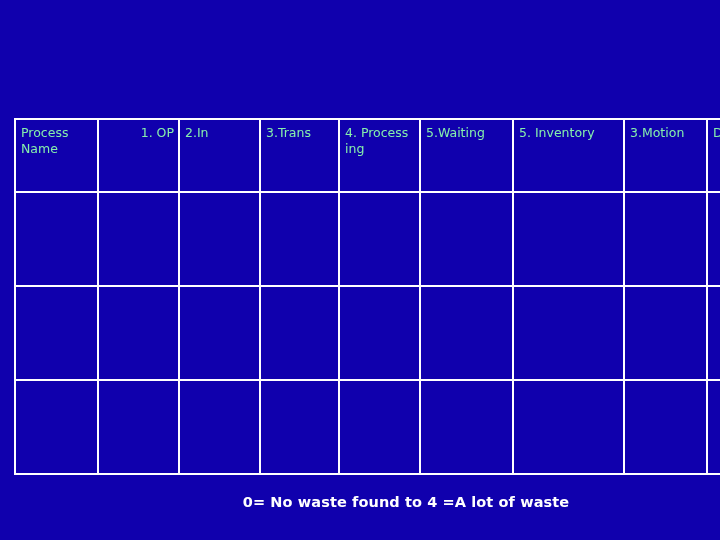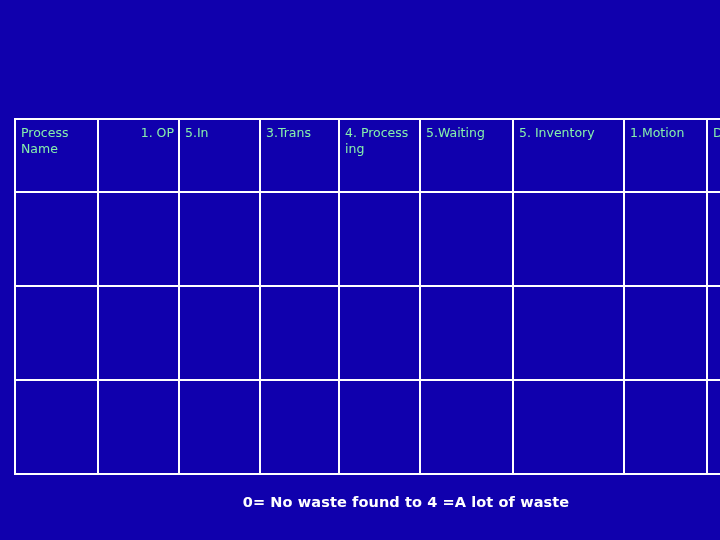--- a/index.html
+++ b/index.html
@@ -71,26 +71,26 @@
 </head>
 <body>
 
 <div class="slide">
 
   <table class="waste-table">
     <tbody>
         <tr class="header-row">
       <td class="c0">Process Name</td>
       <td class="c1">1. OP</td>
-      <td class="c2">5.In</td>
+      <td class="c2">2.In</td>
       <td class="c3">3.Trans</td>
       <td class="c4">4. Process ing</td>
       <td class="c5">5.Waiting</td>
       <td class="c6">5. Inventory</td>
-      <td class="c7">1.Motion</td>
+      <td class="c7">3.Motion</td>
       <td class="c8">Defects</td>
     </tr>
     <tr class="body-row">
       <td class="c0"></td>
       <td class="c1"></td>
       <td class="c2"></td>
       <td class="c3"></td>
       <td class="c4"></td>
       <td class="c5"></td>
       <td class="c6"></td>

